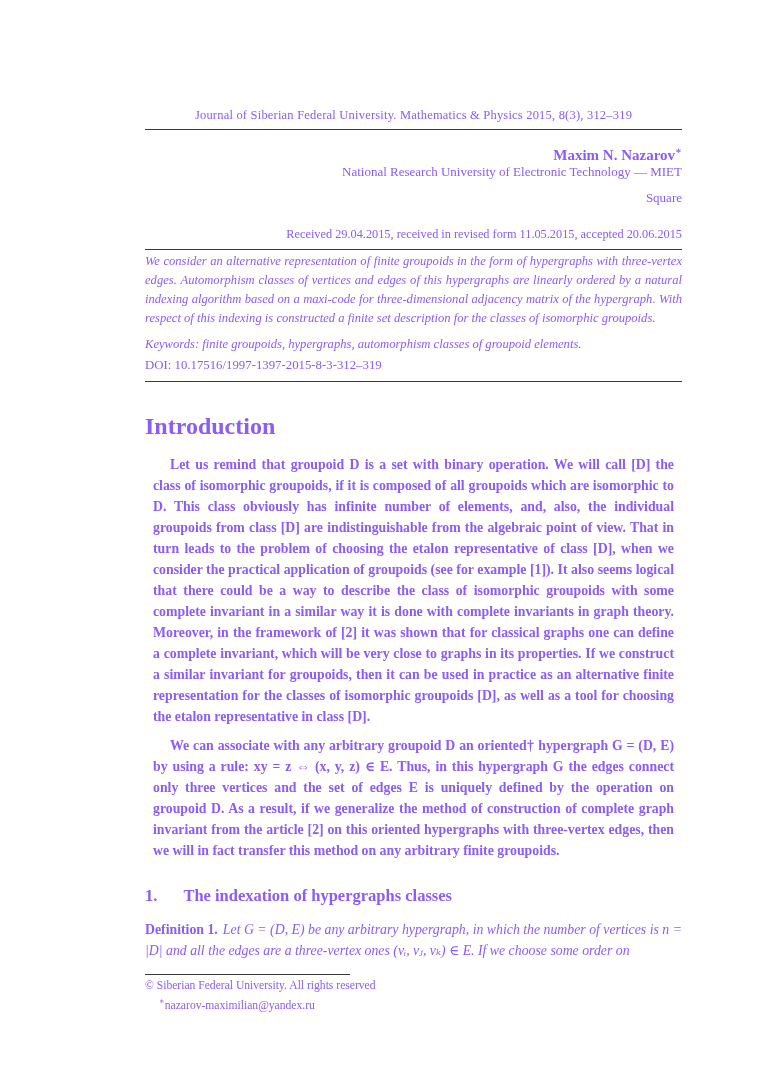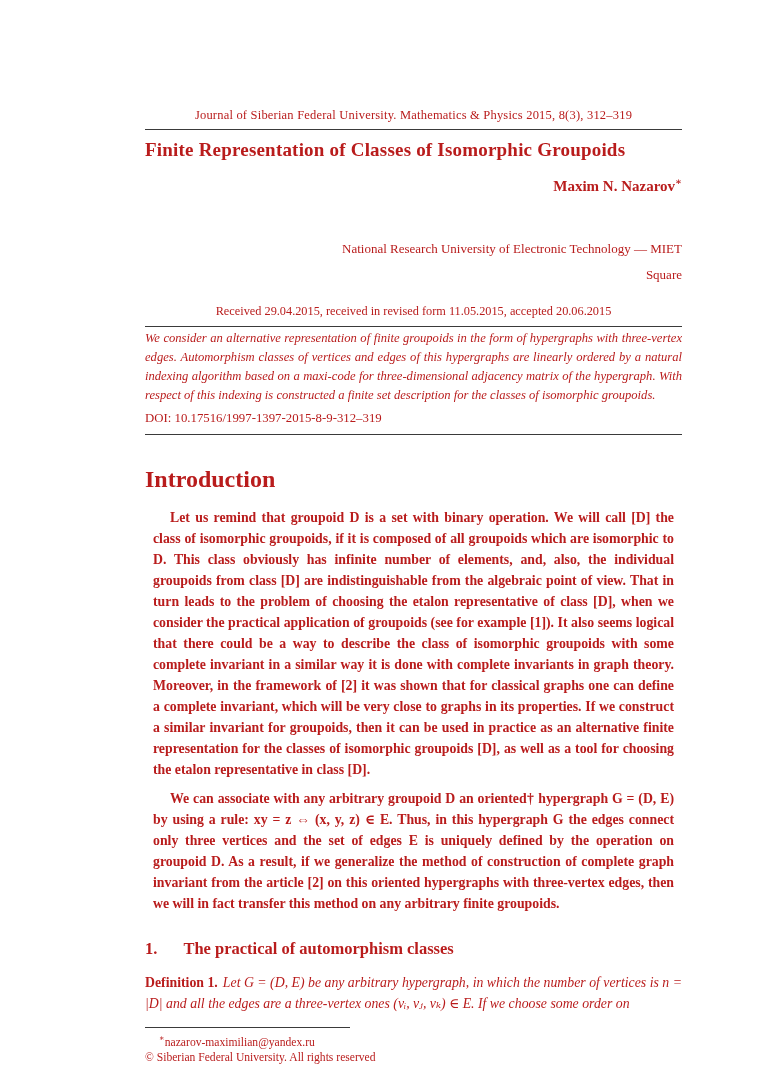--- a/index.html
+++ b/index.html
@@ -2,21 +2,21 @@
 <html><head>
 <meta charset="utf-8">
 <style>
   html, body { margin: 0; padding: 0; background: #ffffff; }
   .page {
     position: relative;
     width: 763px;
     height: 1080px;
     background: #ffffff;
     font-family: "Liberation Serif", "DejaVu Serif", serif;
-    color: #b91c1c;
+    color: #8b5cf6;
     overflow: hidden;
   }
   .content {
     position: absolute;
     left: 145px;
     top: 108px;
     width: 537px;
   }
   .journal-header {
     text-align: center;
@@ -28,25 +28,25 @@
   .udc { margin-top: 33px; font-size: 13px; }
   .title {
     margin: 9px 0 0 0;
     font-size: 19px;
     font-weight: bold;
     letter-spacing: 0.2px;
   }
   .author-block { margin-top: 15px; text-align: right; }
   .author-name { font-size: 15px; font-weight: bold; }
   .author-name sup { font-size: 10px; }
-  .affil { font-size: 13px; line-height: 16.5px; margin-top: 46px; }
+  .affil { font-size: 13px; line-height: 16.5px; }
   .country { margin-top: 9px; }
   .received {
     margin-top: 21px;
-    text-align: center;
+    text-align: right;
     font-size: 12.3px;
     padding-bottom: 7px;
     border-bottom: 1px solid #3a3a3a;
   }
   .abstract {
     margin-top: 2px;
     font-style: italic;
     font-size: 12.6px;
     line-height: 19px;
     text-align: justify;
@@ -105,50 +105,50 @@
 <body>
 
 <div class="page">
   <div class="content">
 
     <div class="journal-header">
       <span>Journal of Siberian Federal University. Mathematics &amp; Physics 2015, 8(3), 312–319</span>
     </div>
 
 
-    <h1 class="title">Finite Representation of Classes of Isomorphic Groupoids</h1>
 
     <div class="author-block">
       <div class="author-name"><span>Maxim N. Nazarov</span><sup>∗</sup></div>
       <div class="affil">National Research University of Electronic Technology — MIET</div>
       <div class="affil country">Square</div>
     </div>
 
     <div class="received">Received 29.04.2015, received in revised form 11.05.2015, accepted 20.06.2015</div>
 
     <div class="abstract">We consider an alternative representation of finite groupoids in the form of hypergraphs with three-vertex edges. Automorphism classes of vertices and edges of this hypergraphs are linearly ordered by a natural indexing algorithm based on a maxi-code for three-dimensional adjacency matrix of the hypergraph. With respect of this indexing is constructed a finite set description for the classes of isomorphic groupoids.</div>
 
+    <div class="keywords">Keywords: finite groupoids, hypergraphs, automorphism classes of groupoid elements.</div>
 
-    <div class="doi">DOI: 10.17516/1997-1397-2015-8-9-312–319</div>
+    <div class="doi">DOI: 10.17516/1997-1397-2015-8-3-312–319</div>
 
     <h2 class="intro-heading">Introduction</h2>
 
     <p class="body-par first">Let us remind that groupoid D is a set with binary operation. We will call [D] the class of isomorphic groupoids, if it is composed of all groupoids which are isomorphic to D. This class obviously has infinite number of elements, and, also, the individual groupoids from class [D] are indistinguishable from the algebraic point of view. That in turn leads to the problem of choosing the etalon representative of class [D], when we consider the practical application of groupoids (see for example [1]). It also seems logical that there could be a way to describe the class of isomorphic groupoids with some complete invariant in a similar way it is done with complete invariants in graph theory. Moreover, in the framework of [2] it was shown that for classical graphs one can define a complete invariant, which will be very close to graphs in its properties. If we construct a similar invariant for groupoids, then it can be used in practice as an alternative finite representation for the classes of isomorphic groupoids [D], as well as a tool for choosing the etalon representative in class [D].</p>
     <p class="body-par">We can associate with any arbitrary groupoid D an oriented† hypergraph G = (D, E) by using a rule: xy = z ⇔ (x, y, z) ∈ E. Thus, in this hypergraph G the edges connect only three vertices and the set of edges E is uniquely defined by the operation on groupoid D. As a result, if we generalize the method of construction of complete graph invariant from the article [2] on this oriented hypergraphs with three-vertex edges, then we will in fact transfer this method on any arbitrary finite groupoids.</p>
 
     <h3 class="sec-heading">
-      <span class="sec-num">1.</span><span>The practical of automorphism classes</span>
+      <span class="sec-num">1.</span><span>The indexation of hypergraphs classes</span>
     </h3>
 
     <p class="definition">
       <span class="def-label">Definition 1.</span><span>Let G = (D, E) be any arbitrary hypergraph, in which the number of vertices is n = |D| and all the edges are a three-vertex ones (vᵢ, vⱼ, vₖ) ∈ E. If we choose some order on</span>
     </p>
 
     <div class="fn-rule"></div>
 
     <div class="footnotes">
+      <p class="fn"><span>©</span> <span>Siberian Federal University. All rights reserved</span></p>
       <p class="fn indent"><sup>∗</sup><span>nazarov-maximilian@yandex.ru</span></p>
-      <p class="fn"><span>©</span> <span>Siberian Federal University. All rights reserved</span></p>
 
     </div>
 
   </div>
 </div>
 
 </body></html>

